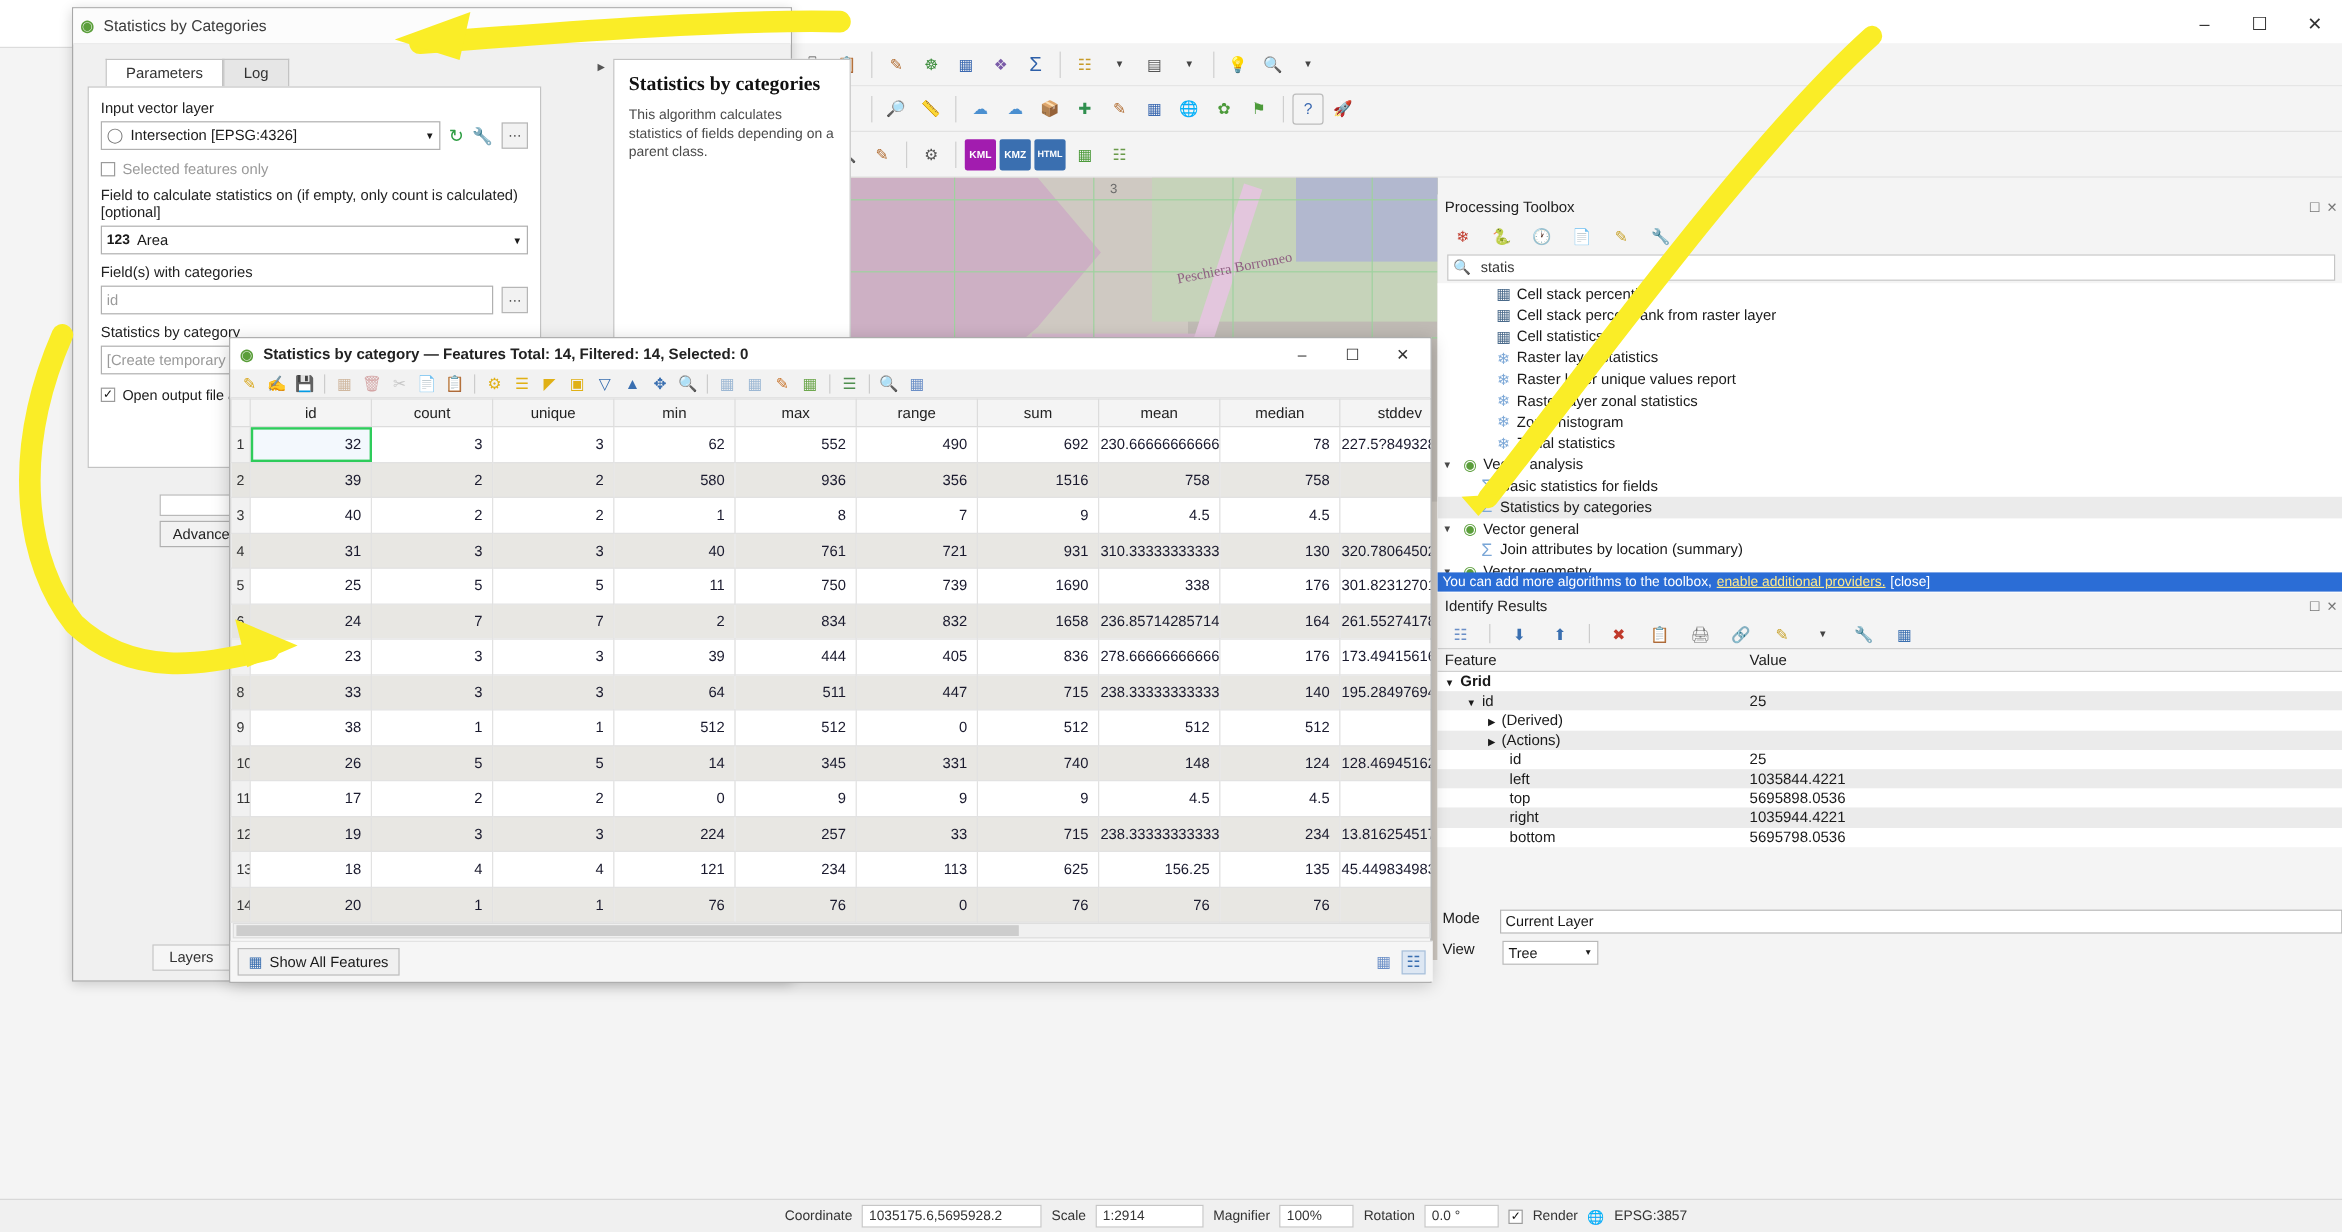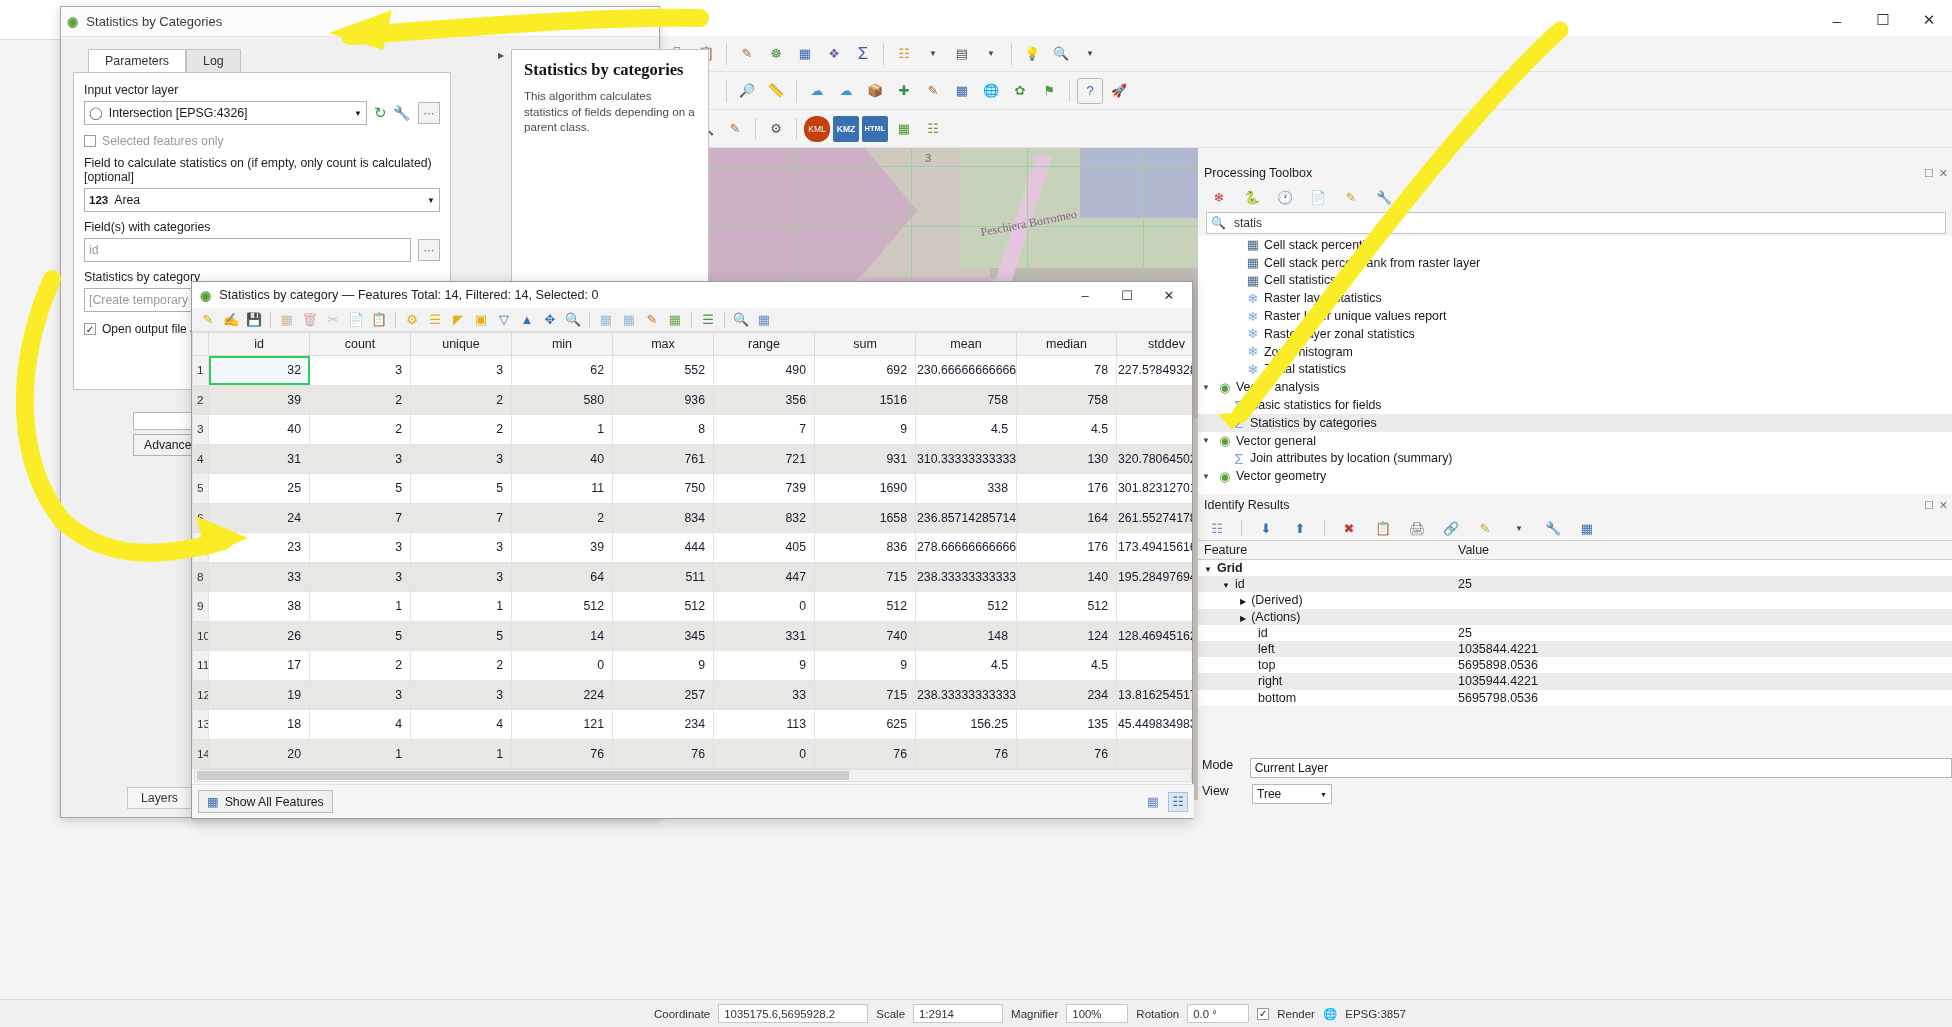--- a/index.html
+++ b/index.html
@@ -128,21 +128,21 @@
          font-size:12.2px; display:inline-flex; align-items:center; gap:6px; color:#222;}
   .bottom-tabs { position:absolute; left:66px; bottom:8px; display:flex; gap:0; }
   .btab { height:22px; padding:0 13px; font-size:12.3px; display:flex; align-items:center;
           border:1px solid #c6c6c6; background:#ededed; color:#333; }
   .btab.active { background:#f6f6f6; }
 
   
   .dlg2 { position:absolute; left:191px; top:281px; width:1002px; height:538px;
           background:#f6f6f6; border:1px solid #9f9f9f; box-shadow:0 3px 14px rgba(0,0,0,.20); }
   .dlg2-title { height:26px; background:#fff; display:flex; align-items:center; padding:0 2px 0 8px; gap:8px;}
-  .dlg2-title .t { font-size:12.6px; color:#222; }
+  .dlg2-title .t { font-size:12.6px; color:#222;font-weight:bold; }
   .dlg2-wbtns { margin-left:auto; display:flex; }
   .dlg2-wbtn { width:42px; height:26px; display:flex; align-items:center; justify-content:center;
                font-size:13px; color:#333; }
   .dlg2-toolbar { height:24px; background:#f2f2f2; display:flex; align-items:center; gap:3px;
                   padding-left:6px; border-bottom:1px solid #dedede; }
   .at-ico { width:20px; height:20px; display:flex; align-items:center; justify-content:center;
             font-size:13px; }
   .at-sep { width:1px; height:16px; background:#cccccc; margin:0 3px; }
 
   table.attr { border-collapse:collapse; width:1002px; table-layout:fixed; }
@@ -231,21 +231,21 @@
       <div class="tb-ico" style="color:#6b8fc7">🚀</div>
     </div>
 
     <div class="main-toolbar-3">
       <div class="tb-ico" style="color:#888">▣</div>
       <div class="tb-ico" style="color:#3a7fc1">🔍</div>
       <div class="tb-ico" style="color:#b06a2e">✎</div>
       <div class="tb-sep"></div>
       <div class="tb-ico" style="color:#555">⚙</div>
       <div class="tb-sep"></div>
-      <div class="tb-ico" style="background:#c2410c;color:#fff;font-size:8.5px;font-weight:normal;border-radius:12px">KML</div>
+      <div class="tb-ico" style="background:#a21caf;color:#fff;font-size:8.5px;font-weight:bold;border-radius:2px">KML</div>
       <div class="tb-ico" style="background:#3a6fb0;color:#fff;font-size:8.5px;font-weight:bold;border-radius:2px">KMZ</div>
       <div class="tb-ico" style="background:#3a6fb0;color:#fff;font-size:7.5px;font-weight:bold;border-radius:2px">HTML</div>
       <div class="tb-ico" style="color:#4c9a3a">▦</div>
       <div class="tb-ico" style="color:#6a9a4a">☷</div>
     </div>
 
     <div class="map-canvas">
       <div class="map-poly-e"></div>
       <div class="map-poly-b"></div>
       <div class="map-poly-c"></div>
@@ -365,20 +365,25 @@
             <span class="tree-ico" style="color: rgb(123, 167, 215); font-size: 15px;">Σ</span>
             <span>Join attributes by location (summary)</span>
           </div>
           <div class="tree-row">
             <span style="width: 0px;"></span>
             <span class="tree-arrow">▼</span>
             <span class="tree-ico" style="color: rgb(90, 158, 58);">◉</span>
             <span>Vector geometry</span>
           </div>
         </div>
+    </div>
+    <div class="ptb-hint">
+      <span>You can add more algorithms to the toolbox,</span>
+      <a href="#">enable additional providers.</a>
+      <span>[close]</span>
     </div>
 
     <div class="panel idr">
       <div class="panel-title">
         <span>Identify Results</span>
         <span class="panel-title-ctrls">
           <span>☐</span>
           <span>✕</span>
         </span>
       </div>

